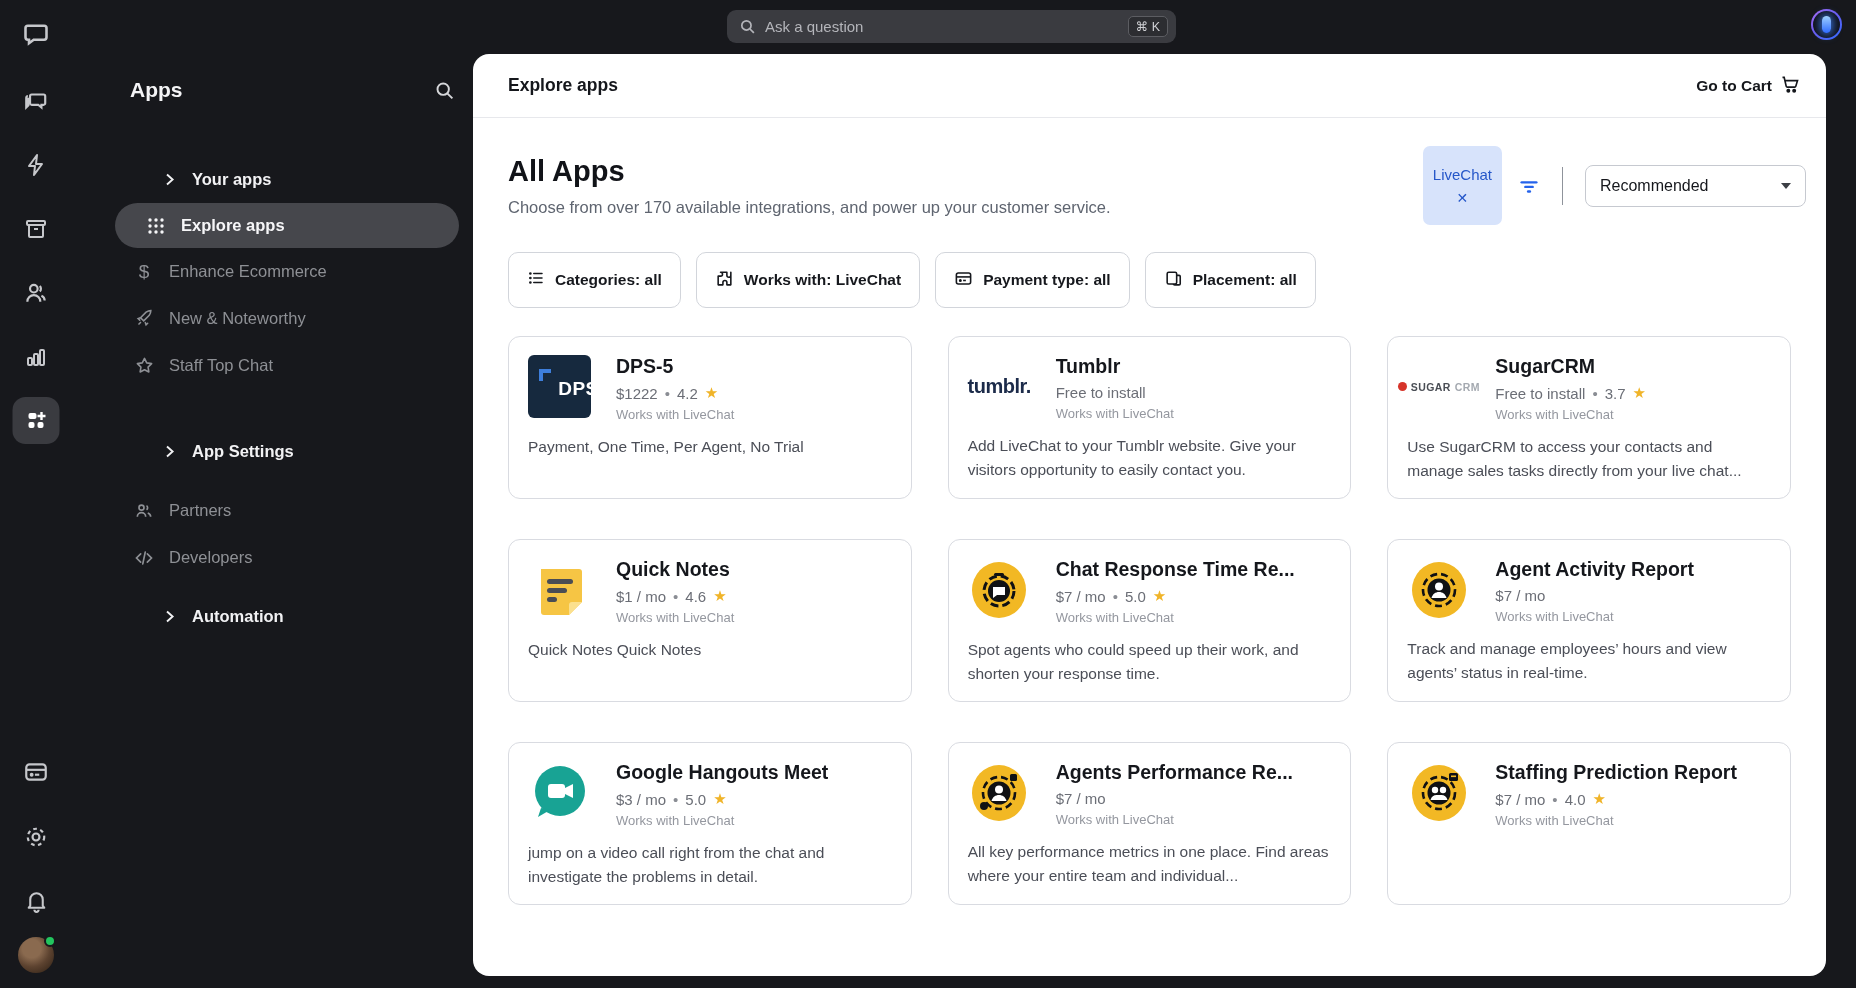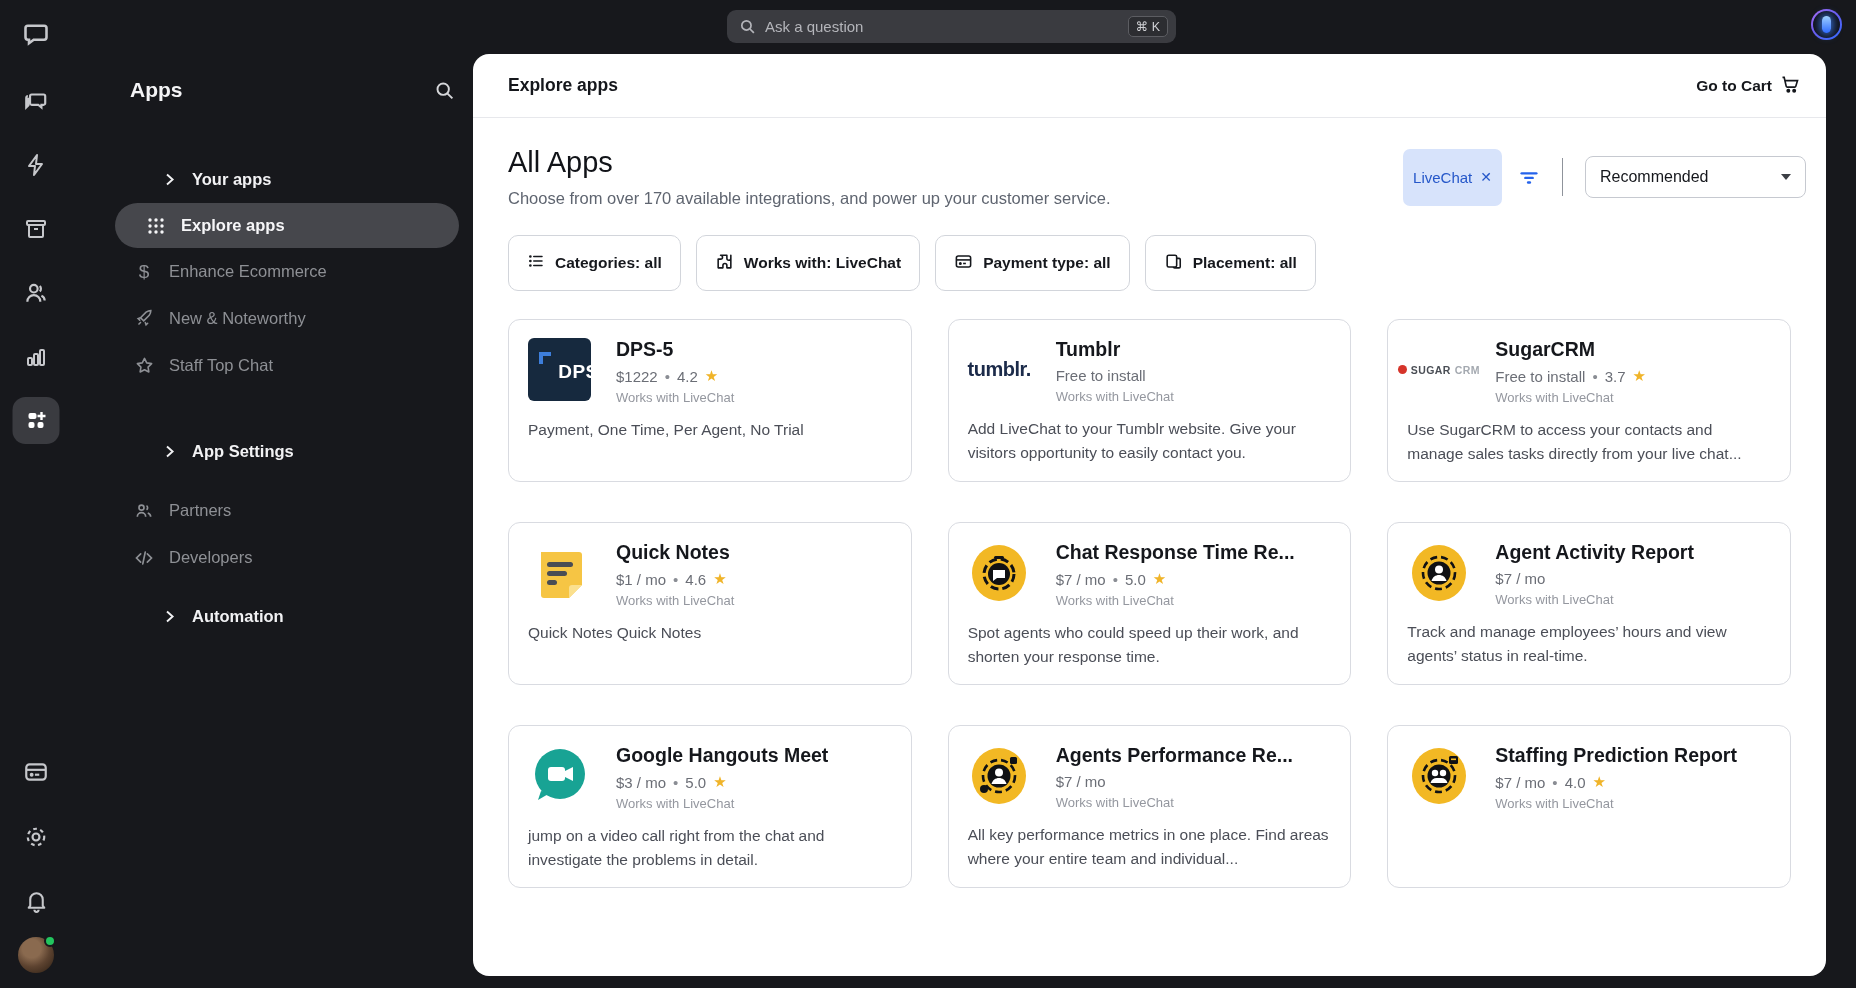--- a/index.html
+++ b/index.html
@@ -103,27 +103,27 @@
     padding:0 26px 0 35px;
   }
   .panel-title { font-size:17.5px; font-weight:700; color:#15171c; }
   .cart-link {
     display:flex; align-items:center; gap:8px; font-size:15.5px; font-weight:700;
     color:#15171c; cursor:pointer;
   }
   .panel-body { flex:1; padding:28px 20px 20px 35px; overflow:hidden; }
 
   .hero-row { display:flex; align-items:center; justify-content:space-between; }
-  .page-title { font-size:29px; font-weight:400; color:#111318; }
+  .page-title { font-size:29px; font-weight:700; color:#111318; }
   .page-subtitle { margin-top:10px; font-size:16.5px; color:#5f6570; }
   .hero-right { display:flex; align-items:center; gap:16px; }
   .chip {
     display:flex; align-items:center; gap:8px;
     background:#d7e3fb; color:#2557c9; font-size:15px;
-    border-radius:7px; padding:20px 10px; cursor:default;
+    border-radius:7px; padding:20px 10px; cursor:default;flex-direction:column;
   }
   .chip-close { cursor:pointer; font-size:14px; line-height:1; }
   .chip-close::before { content:"✕"; }
   .funnel { cursor:pointer; display:flex; }
   .vdivider { width:1px; height:38px; background:#8f939b; margin:0 6px; }
   .sort-select {
     width:221px; height:42px; border:1px solid #c6c9d0; border-radius:8px;
     display:flex; align-items:center; justify-content:space-between;
     padding:0 14px; font-size:16px; color:#15171c; cursor:pointer; background:#fff;
   }

